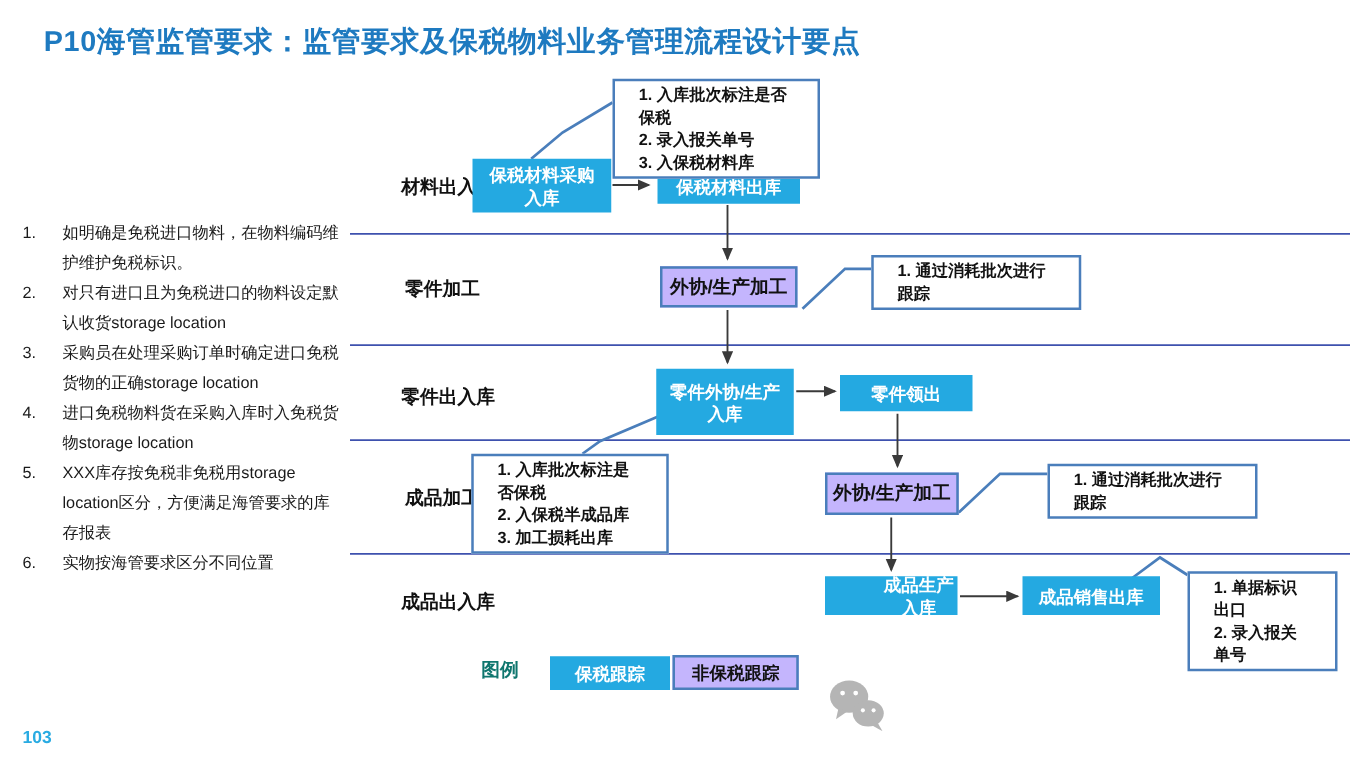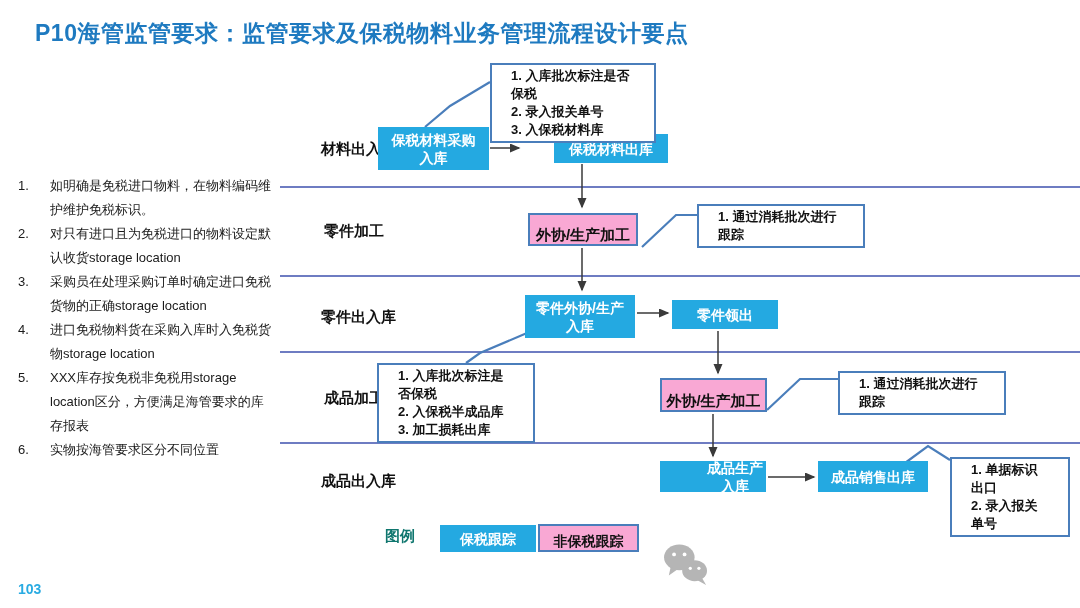--- a/index.html
+++ b/index.html
@@ -19,21 +19,21 @@
   .note{display:flex;}
   .note .num{width:32px;flex:0 0 32px;}
   .note .txt{flex:1;}
   .stage{position:absolute;font-size:15px;font-weight:bold;color:#111;white-space:nowrap;margin-left:37px;}
   .overlay{position:absolute;left:0;top:0;z-index:1;}
   .divider{stroke:var(--divider);stroke-width:1.4;}
   .arrow{stroke:#3a3a3a;stroke-width:1.5;fill:none;}
   .conn{stroke:var(--box-border);stroke-width:2.2;fill:none;}
   .pbox{position:absolute;z-index:2;display:flex;flex-direction:column;justify-content:center;align-items:center;text-align:center;font-weight:bold;font-size:14px;line-height:18px;}
   .cyan{background:var(--process-fill);color:#ffffff;}
-  .white{background:#f9a8d4;color:#111;border:2px solid var(--box-border);justify-content:flex-end;}
+  .white{background:#c4b5fd;color:#111;border:2px solid var(--box-border);}
   .callout{position:absolute;z-index:2;background:#ffffff;border:2px solid var(--box-border);color:#111;font-weight:bold;font-size:13px;line-height:18px;padding:2px 19px;text-align:left;}
   .legend-label{position:absolute;left:385px;top:527px;font-size:15px;font-weight:bold;color:#0f766e;}
   .watermark{position:absolute;left:663px;top:543px;display:flex;align-items:center;color:var(--watermark-color);font-size:30px;font-weight:bold;letter-spacing:1px;white-space:nowrap;}
   .watermark svg{margin-right:14px;}
   .pagenum{position:absolute;left:18px;top:581px;font-size:14px;font-weight:bold;color:var(--pagenum-color);}
 </style>
 </head>
 <body>
 
 <div class="slide">
@@ -96,27 +96,27 @@
     <polyline class="conn" points="642,247 676,215 697,215"></polyline>
     <polyline class="conn" points="527,333 480,353 466,363"></polyline>
     <polyline class="conn" points="767,410 800,379 838,379"></polyline>
     <polyline class="conn" points="905,463 928,446 950,460"></polyline>
   </svg>
 
   <div class="pbox cyan" style="left:378px;top:127px;width:111px;height:43px;">
     <div>保税材料采购</div>
     <div>入库</div>
   </div>
-  <div class="pbox cyan" style="left:526px;top:134px;width:114px;height:29px;margin-left:28px;">
+  <div class="pbox cyan" style="left:526px;top:134px;width:114px;height:29px;">
     <div>保税材料出库</div>
   </div>
   <div class="pbox white" style="left:528px;top:213px;width:110px;height:33px;font-size:15px;">
     <div>外协/生产加工</div>
   </div>
-  <div class="pbox cyan" style="left:525px;top:295px;width:110px;height:43px;">
+  <div class="pbox cyan" style="left:525px;top:295px;width:110px;height:53px;">
     <div>零件外协/生产</div>
     <div>入库</div>
   </div>
   <div class="pbox cyan" style="left:672px;top:300px;width:106px;height:29px;">
     <div>零件领出</div>
   </div>
   <div class="pbox white" style="left:660px;top:378px;width:107px;height:34px;font-size:15px;">
     <div>外协/生产加工</div>
   </div>
   <div class="pbox cyan" style="left:660px;top:461px;width:106px;height:31px;padding-left:44px;">

